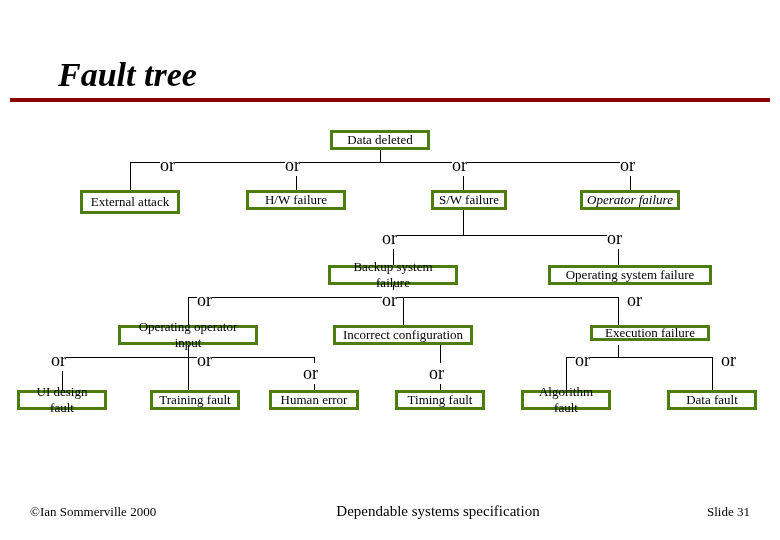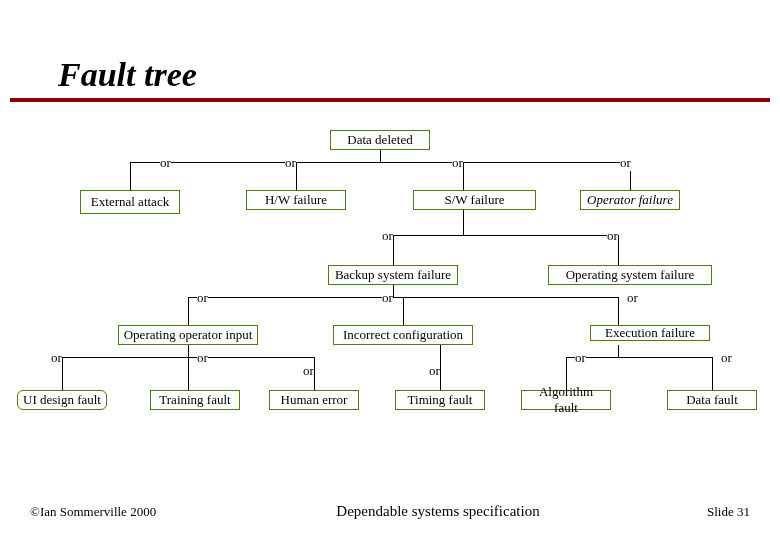--- a/index.html
+++ b/index.html
@@ -24,32 +24,32 @@
   .title-rule {
     position: absolute;
     top: 98px;
     left: 10px;
     width: 760px;
     height: 4px;
     background: #8b0000;
   }
   .node {
     position: absolute;
-    border: 1px solid #4d7c0f;
+    border: 3px solid #4d7c0f;
     background: #fff;
     font-size: 13px;
     text-align: center;
     display: flex;
     align-items: center;
     justify-content: center;
     padding: 2px 4px;
   }
   .connector-label {
     position: absolute;
-    font-size: 13px;
+    font-size: 18px;
     background: #fff;
   }
   .line-h {
     position: absolute;
     height: 1px;
     background: #000;
   }
   .line-v {
     position: absolute;
     width: 1px;
@@ -91,21 +91,21 @@
 <div class="line-v" style="left:296px; top:162px; height:28px;"></div>
 <div class="line-v" style="left:463px; top:162px; height:28px;"></div>
 <div class="line-v" style="left:630px; top:162px; height:28px;"></div>
 <div class="connector-label" style="left:160px; top:155px;">or</div>
 <div class="connector-label" style="left:285px; top:155px;">or</div>
 <div class="connector-label" style="left:452px; top:155px;">or</div>
 <div class="connector-label" style="left:620px; top:155px;">or</div>
 
 <div class="node" style="left:80px; top:190px; width:100px; height:24px;">External attack</div>
 <div class="node" style="left:246px; top:190px; width:100px; height:20px;">H/W failure</div>
-<div class="node" style="left:413px; top:190px; width:123px; height:20px;">S/W failure</div>
+<div class="node" style="left:431px; top:190px; width:76px; height:20px;">S/W failure</div>
 <div class="node" style="left:580px; top:190px; width:100px; height:20px;font-style:italic;">Operator failure</div>
 
 <div class="line-v" style="left:463px; top:210px; height:25px;"></div>
 <div class="line-h" style="left:393px; top:235px; width:225px;"></div>
 <div class="line-v" style="left:393px; top:235px; height:30px;"></div>
 <div class="line-v" style="left:618px; top:235px; height:30px;"></div>
 <div class="connector-label" style="left:382px; top:228px;">or</div>
 <div class="connector-label" style="left:607px; top:228px;">or</div>
 
 <div class="node" style="left:328px; top:265px; width:130px; height:20px;">Backup system failure</div>
@@ -136,21 +136,21 @@
 <div class="line-v" style="left:440px; top:345px; height:45px;"></div>
 <div class="connector-label" style="left:429px; top:363px;">or</div>
 
 <div class="line-v" style="left:618px; top:345px; height:12px;"></div>
 <div class="line-h" style="left:566px; top:357px; width:146px;"></div>
 <div class="line-v" style="left:566px; top:357px; height:33px;"></div>
 <div class="line-v" style="left:712px; top:357px; height:33px;"></div>
 <div class="connector-label" style="left:575px; top:350px;">or</div>
 <div class="connector-label" style="left:721px; top:350px;">or</div>
 
-<div class="node" style="left:17px; top:390px; width:90px; height:20px;border-radius:6px;">UI design fault</div>
+<div class="node" style="left:17px; top:390px; width:90px; height:20px;">UI design fault</div>
 <div class="node" style="left:127px; top:390px; width:90px; height:20px;margin-left:23px;">Training fault</div>
 <div class="node" style="left:269px; top:390px; width:90px; height:20px;">Human error</div>
 <div class="node" style="left:395px; top:390px; width:90px; height:20px;">Timing fault</div>
 <div class="node" style="left:521px; top:390px; width:90px; height:20px;">Algorithm fault</div>
 <div class="node" style="left:667px; top:390px; width:90px; height:20px;">Data fault</div>
 
 <div class="footer-left">©Ian Sommerville 2000</div>
 <div class="footer-center">Dependable systems specification</div>
 <div class="footer-right">Slide 31</div>
 

